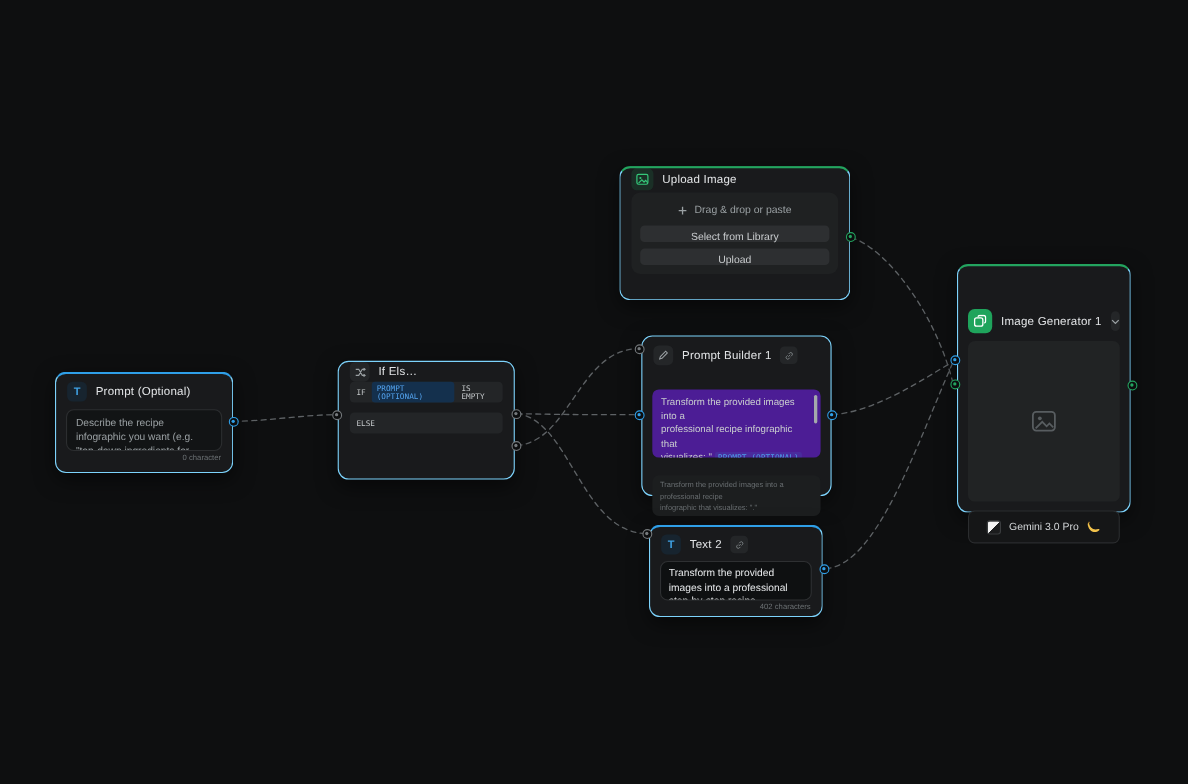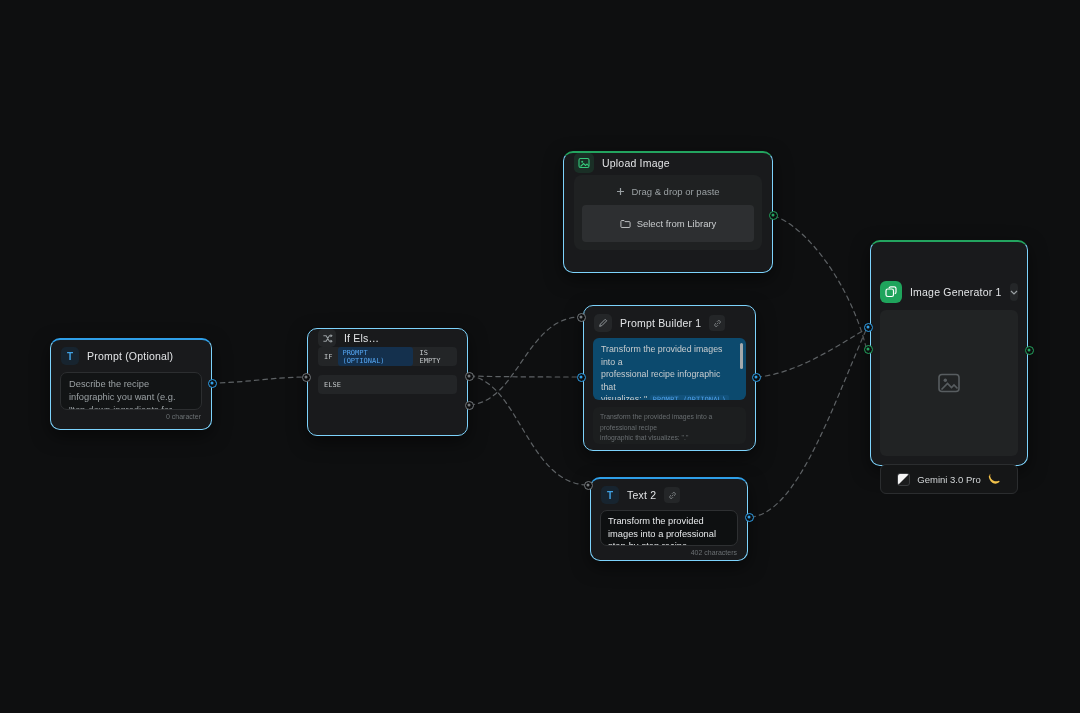--- a/index.html
+++ b/index.html
@@ -22,35 +22,35 @@
   .hicon.sq18 { width:18px; height:18px; background:#242628; }
   .hicon.sq20-green { width:20px; height:20px; background:rgba(35,164,95,.16); }
   .hicon.sq22-solid-green { width:22px; height:22px; background:#1fa45c; border-radius:6px; }
   .hicon.t-blue { background:#17242f; color:#3fa0e2; font-weight:bold; font-size:10px; }
   .link-btn { width:16px; height:16px; background:#242628; border-radius:4px; display:flex; align-items:center; justify-content:center; }
   .chev-btn { margin-left:auto; width:18px; height:18px; background:#242628; border-radius:4px; display:flex; align-items:center; justify-content:center; }
 
   
   .dropzone { margin:2px 10px 20px; background:#1f2122; border-radius:8px; padding:8px; }
   .dz-label { display:flex; align-items:center; justify-content:center; gap:6px; color:#9aa0a3; font-size:9.5px; height:16px; }
-  .dz-btn { margin-top:6px; height:37px; background:#2d2f31; border-radius:4px; display:flex; align-items:center; justify-content:center; gap:6px; color:#c9ccce; font-size:9.5px; cursor:pointer; }
+  .dz-btn { margin-top:6px; height:15px; background:#2d2f31; border-radius:4px; display:flex; align-items:center; justify-content:center; gap:6px; color:#c9ccce; font-size:9.5px; cursor:pointer;flex-direction:column; }
 
   
   .textarea { background:#121415; border:1px solid #2c2e30; border-radius:7px; overflow:hidden; }
   .placeholder-text { color:#9aa0a3; font-size:9.3px; line-height:1.4; padding:5px 8px; }
   .counter { text-align:right; font-size:7px; color:#6b7073; padding:3px 10px 0 0; }
 
   
   .cond-row { margin:0 10px 9px; height:19px; background:#232527; border-radius:4px;
               display:flex; align-items:center; gap:6px; padding:0 6px;
               font-family:"DejaVu Sans Mono", monospace; font-size:7px; color:#c3c7c9; }
   .cond-pill { background:#14304d; color:#54a4f0; border-radius:3px; padding:1.5px 4px; font-size:7px; }
 
   
-  .pb-textarea { position:relative; margin:0 9px; height:62px; background:#0c4a6e; border-radius:6px;
+  .pb-textarea { position:relative; margin:16px 9px; height:62px; background:#4c1d95; border-radius:6px;
                  padding:5px 10px 0 8px; overflow:hidden; color:#c9cdcf; font-size:8.8px; line-height:12.5px; }
   .pb-token { font-family:"DejaVu Sans Mono", monospace; font-size:7.2px; color:#4d9fe8;
               background:rgba(60,140,220,.13); border-radius:2px; padding:0 3px; }
   .pb-scrollthumb { position:absolute; right:3px; top:5px; width:3.5px; height:26px; background:#a4a9ac; border-radius:2px; }
   .pb-preview { margin:7px 9px 9px; background:#1c1e1f; border-radius:6px; padding:5px 7px;
                 color:#686d70; font-size:6.8px; line-height:1.55; max-height:37px; overflow:hidden; }
 
   
   .t2-textarea { margin:0 9px; height:36px; background:#0e1011; border:1px solid #2e3032; border-radius:7px;
                  padding:4px 7px; overflow:hidden; color:#e6e8ea; font-size:9.3px; line-height:1.35; }
@@ -101,20 +101,26 @@
         <svg width="9" height="9" viewBox="0 0 9 9">
             <path d="M4.5 1 V8 M1 4.5 H8" stroke="#9aa0a3" stroke-width="1.2"></path>
           </svg>
         <span>Drag &amp; drop or paste</span>
       </div>
       <div class="dz-btn">
         <svg width="11" height="10" viewBox="0 0 12 10">
             <path d="M1 2.2 a1 1 0 0 1 1-1 h2.4 l1.1 1.2 H10 a1 1 0 0 1 1 1 v4.4 a1 1 0 0 1 -1 1 H2 a1 1 0 0 1 -1-1 Z" fill="none" stroke="#c9ccce" stroke-width="1"></path>
           </svg>
         <span>Select from Library</span>
+      </div>
+      <div class="dz-btn">
+        <svg width="11" height="11" viewBox="0 0 12 12">
+            <path d="M6 8.2 V1.8 M3.6 4 L6 1.6 L8.4 4 M2 10.4 H10" fill="none" stroke="#c9ccce" stroke-width="1.1"></path>
+          </svg>
+        <span>Upload</span>
       </div>
     </div>
   </div>
 
   <div class="node accent-blue" style="left:50px; top:338px; width:162px; height:92px;">
     <div class="node-header" style="padding:7px 10px;">
       <span class="hicon sq18 t-blue">T</span>
       <span class="node-title">Prompt (Optional)</span>
     </div>
     <div class="textarea" style="margin:0 9px; height:38px;">

